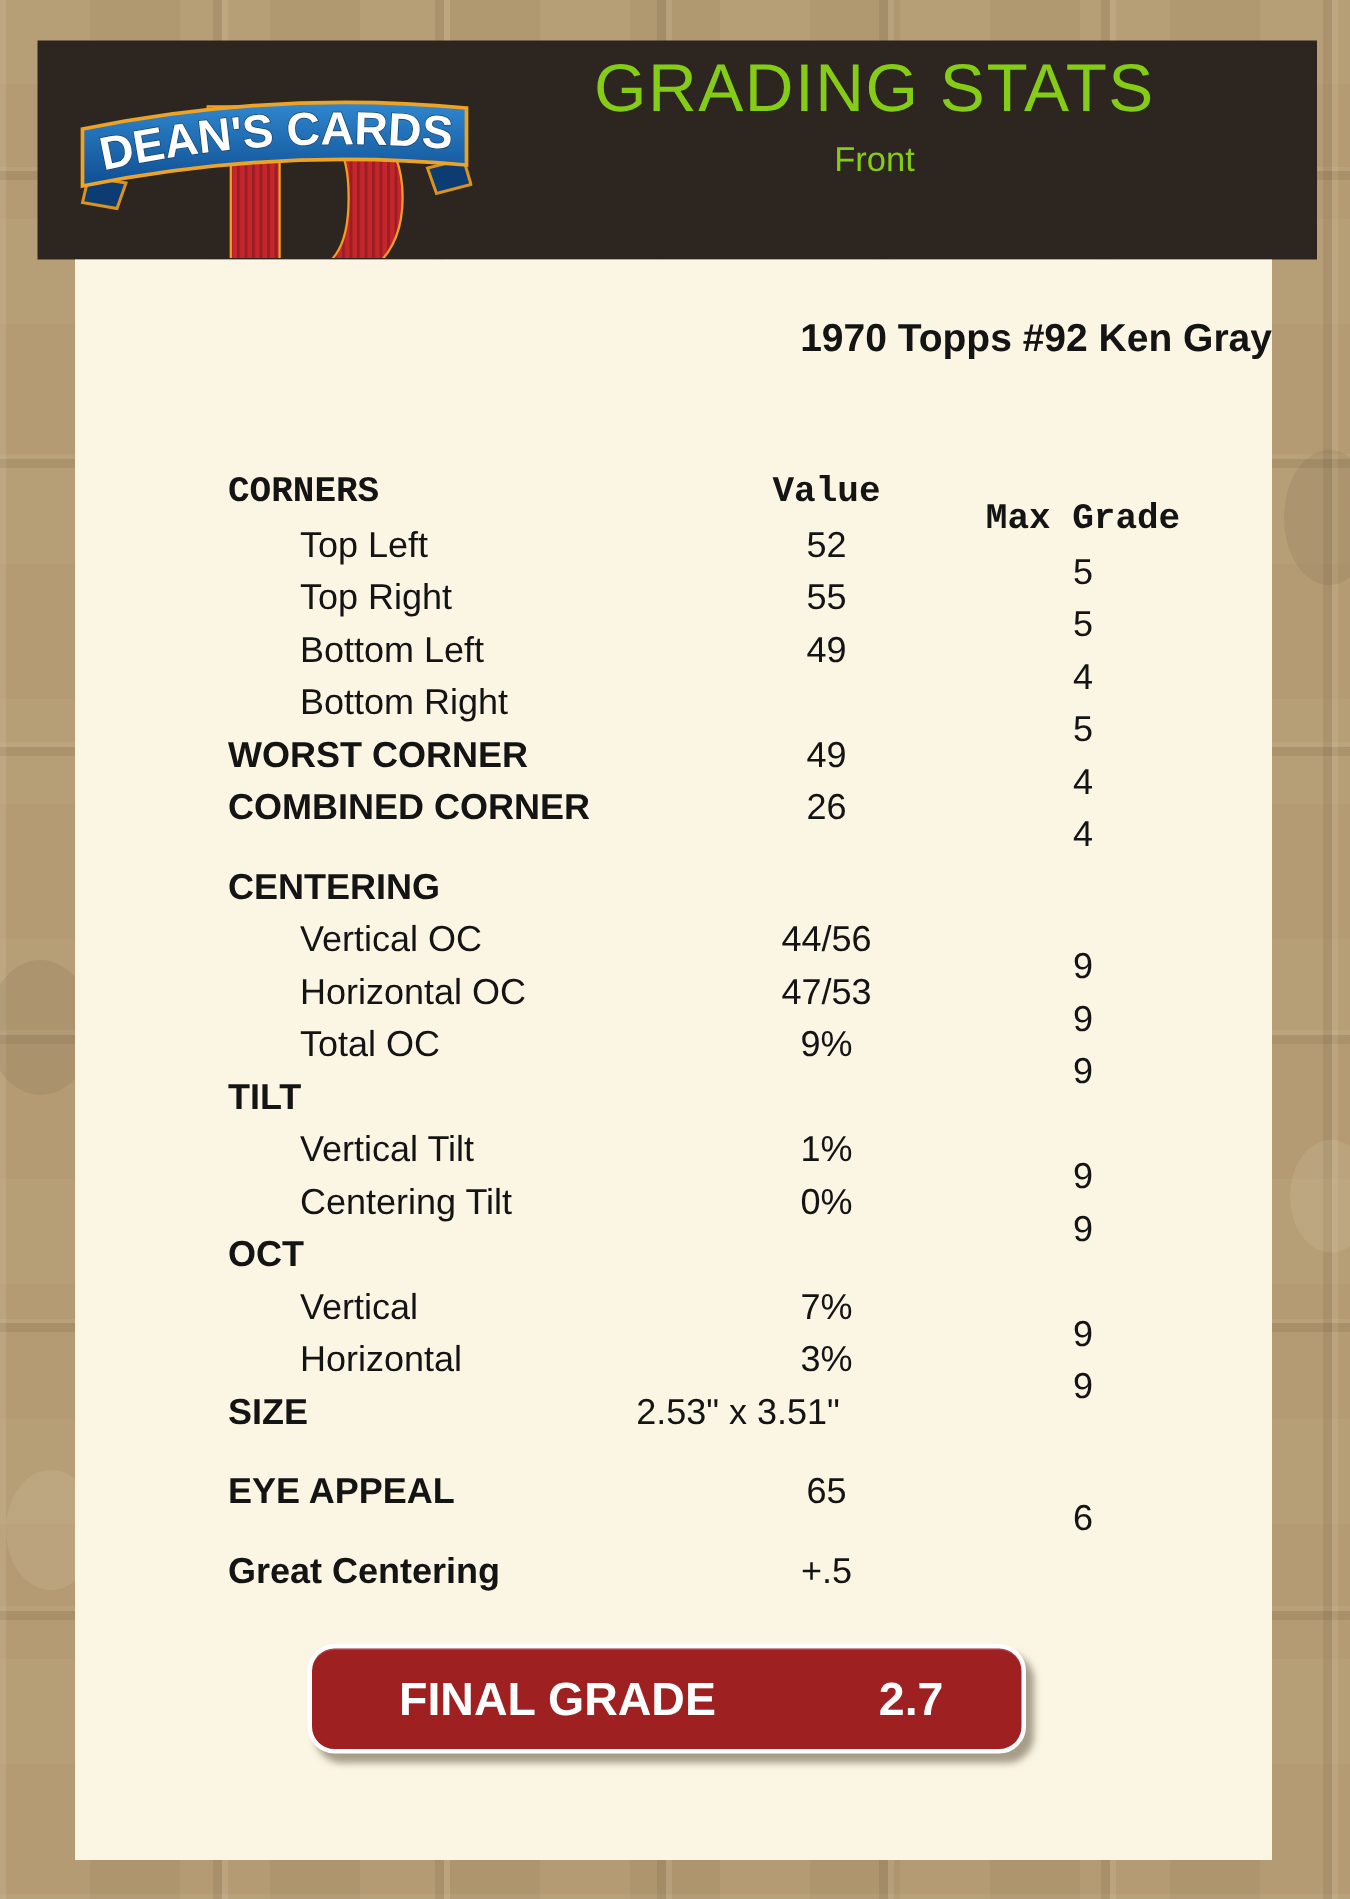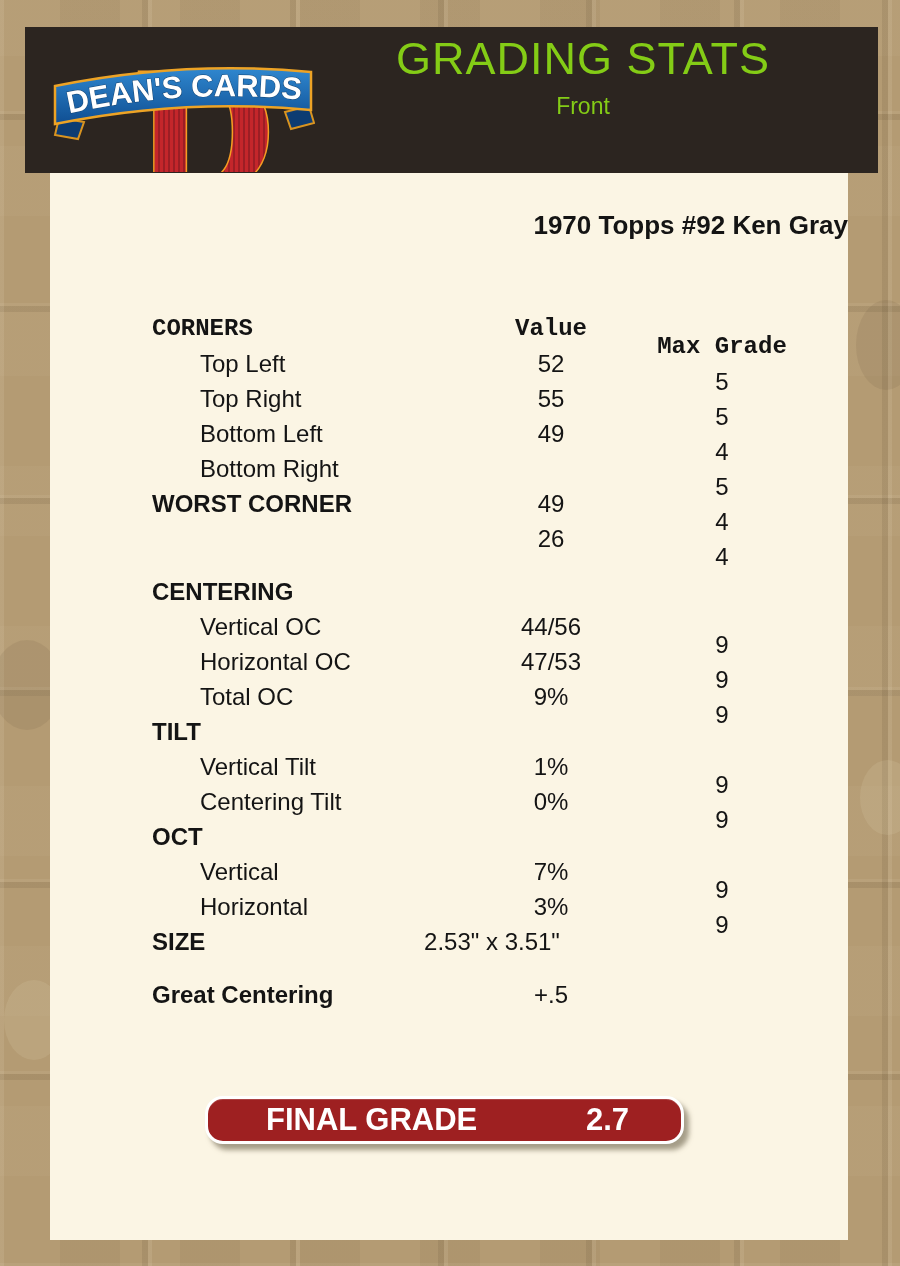--- a/index.html
+++ b/index.html
@@ -48,21 +48,21 @@
   .row.gap{margin-top:18px;}
   .row .lbl{position:absolute;left:102px;top:2px;white-space:nowrap;}
   .row.item .lbl{left:150px;}
   .row .val{position:absolute;left:380px;top:2px;width:242px;text-align:center;white-space:nowrap;}
   .row .max{position:absolute;left:602px;top:20px;width:140px;text-align:center;}
   .row.colhead .lbl,.row.colhead .val,.row.colhead .max{font-weight:bold;font-family:Liberation Mono, monospace;}
   .row.bold .lbl{font-weight:bold;}
   .row.wide .val{left:302px;width:280px;}
 
   .final-grade{
-    position:absolute;left:155px;top:923px;width:479px;height:48px;
+    position:absolute;left:155px;top:923px;width:479px;height:73px;
     background:#9e2021;
     border:3px solid #ffffff;border-radius:18px;
     box-shadow:5px 6px 5px rgba(95,85,62,0.55), inset 0 1px 0 rgba(255,255,255,0.15);
     display:flex;align-items:center;justify-content:space-between;
     padding:0 52px 0 58px;box-sizing:border-box;
     color:#ffffff;font-weight:bold;font-size:31px;
   }
 </style>
 </head>
 <body>
@@ -132,20 +132,21 @@
       <div class="row item">
         <span class="lbl">Bottom Right</span>
         <span class="max">5</span>
       </div>
       <div class="row bold">
         <span class="lbl">WORST CORNER</span>
         <span class="val">49</span>
         <span class="max">4</span>
       </div>
       <div class="row bold">
+        <span class="lbl">COMBINED CORNER</span>
         <span class="val">26</span>
         <span class="max">4</span>
       </div>
       <div class="row bold gap">
         <span class="lbl">CENTERING</span>
       </div>
       <div class="row item">
         <span class="lbl">Vertical OC</span>
         <span class="val">44/56</span>
         <span class="max">9</span>
@@ -182,20 +183,25 @@
         <span class="max">9</span>
       </div>
       <div class="row item">
         <span class="lbl">Horizontal</span>
         <span class="val">3%</span>
         <span class="max">9</span>
       </div>
       <div class="row bold wide">
         <span class="lbl">SIZE</span>
         <span class="val">2.53" x 3.51"</span>
+      </div>
+      <div class="row bold gap">
+        <span class="lbl">EYE APPEAL</span>
+        <span class="val">65</span>
+        <span class="max">6</span>
       </div>
       <div class="row bold gap">
         <span class="lbl">Great Centering</span>
         <span class="val">+.5</span>
       </div>
     </div>
 
   <div class="final-grade">
     <span>FINAL GRADE</span>
     <span>2.7</span>

